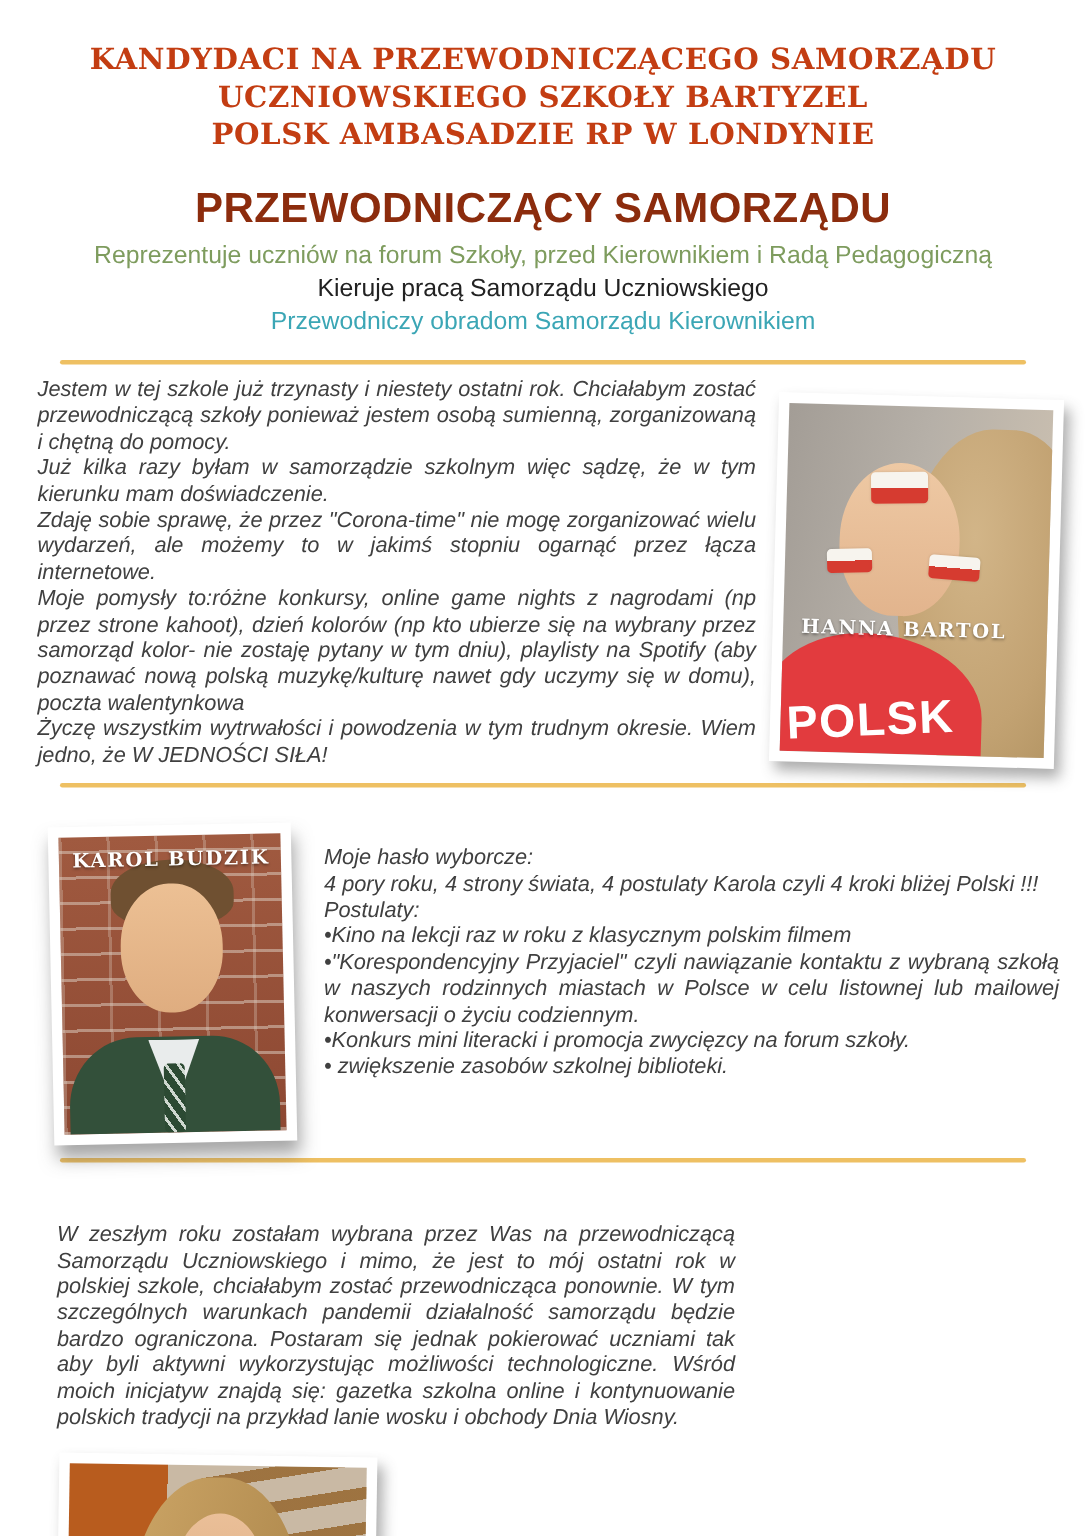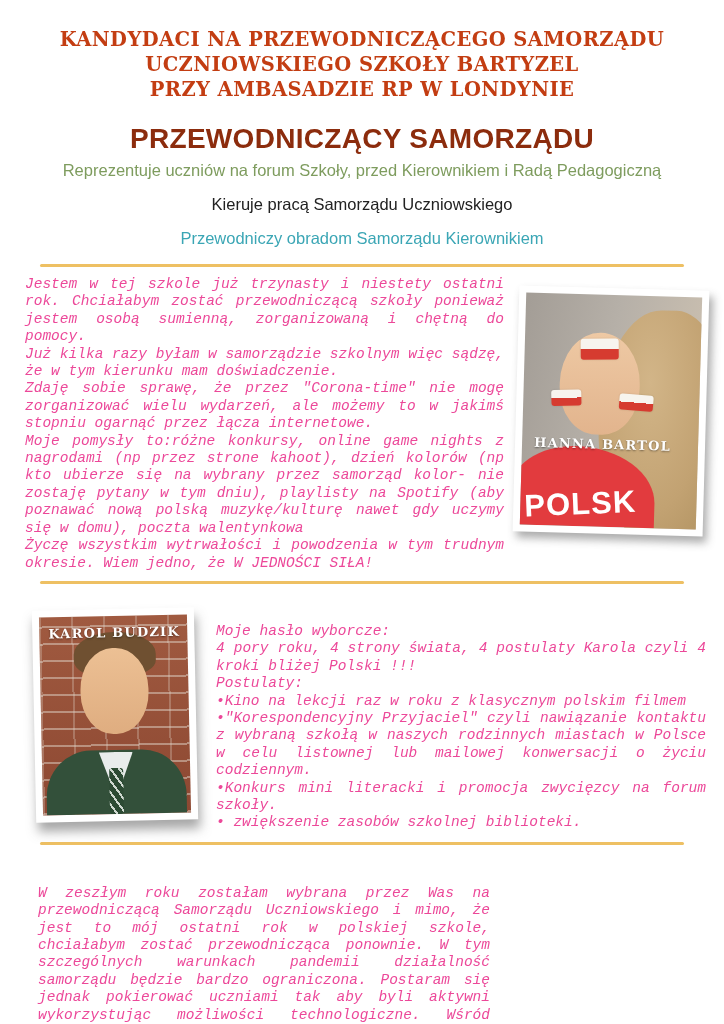--- a/index.html
+++ b/index.html
@@ -26,46 +26,45 @@
     font-family:"Liberation Sans", sans-serif;
     font-weight:bold;
     font-size:28px;
     letter-spacing:.3px;
     color:#8c2c0d;
   }
   .role-line{
     font-family:"Liberation Sans", sans-serif;
     font-size:16.5px;
     line-height:22px;
-    margin-top:12px;
   }
   .role-green{color:#7e9c5e;margin-top:4px;}
   .role-black{color:#222222;}
   .role-teal{color:#3ba6b5;}
   
   .divider{
     height:3px;
     margin:0 40px;
     background:#eec063;
     border-radius:2px;
   }
   .divider-1{margin-top:15px;}
   .divider-2{margin-top:9px;}
   .divider-3{margin-top:10px;}
   
   .candidate-section{display:flex;}
   .sec-hanna{margin:9px 18px 0 25px;gap:12px;}
   .sec-karol{margin:12px 18px 0 30px;gap:20px;}
   .sec-karolina{margin:26px 16px 0 38px;gap:16px;flex-direction:column;}
   .candidate-text{
-    font-family:Liberation Mono, monospace;
+    font-family:Liberation Sans, sans-serif;
     font-style:italic;
     font-size:14.5px;
     line-height:17.4px;
-    color:#ec4899;
+    color:#404040;
     text-align:justify;
   }
   .candidate-text p{margin:0;}
   .hanna-text{width:490px;}
   .karol-text{flex:1;margin-top:27px;}
   .karolina-text{width:452px;margin-top:14px;}
   
   .photo-frame{
     background:#ffffff;
     padding:7px;
@@ -147,21 +146,21 @@
   .caption-karolina{bottom:13px;left:0;width:100%;text-align:center;letter-spacing:1px;}
 </style>
 </head>
 <body>
 
 <div class="page">
 
   <header class="header">
     <div class="title-line">KANDYDACI NA PRZEWODNICZĄCEGO SAMORZĄDU</div>
     <div class="title-line">UCZNIOWSKIEGO SZKOŁY BARTYZEL</div>
-    <div class="title-line">PRZY AMBASADZIE RP W LONDYNIE</div>
+    <div class="title-line">POLSK AMBASADZIE RP W LONDYNIE</div>
     <div class="subtitle">PRZEWODNICZĄCY SAMORZĄDU</div>
     <div class="role-line role-green">Reprezentuje uczniów na forum Szkoły, przed Kierownikiem i  Radą Pedagogiczną</div>
     <div class="role-line role-black">Kieruje pracą Samorządu Uczniowskiego</div>
     <div class="role-line role-teal">Przewodniczy obradom Samorządu Kierownikiem</div>
   </header>
 
   <div class="divider divider-1"></div>
 
   <section class="candidate-section sec-hanna">
     <div class="candidate-text hanna-text">

